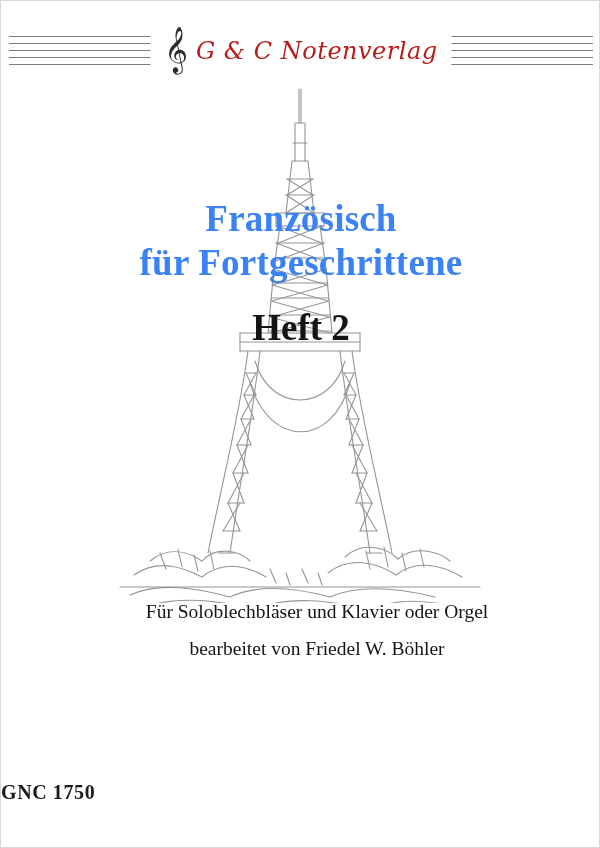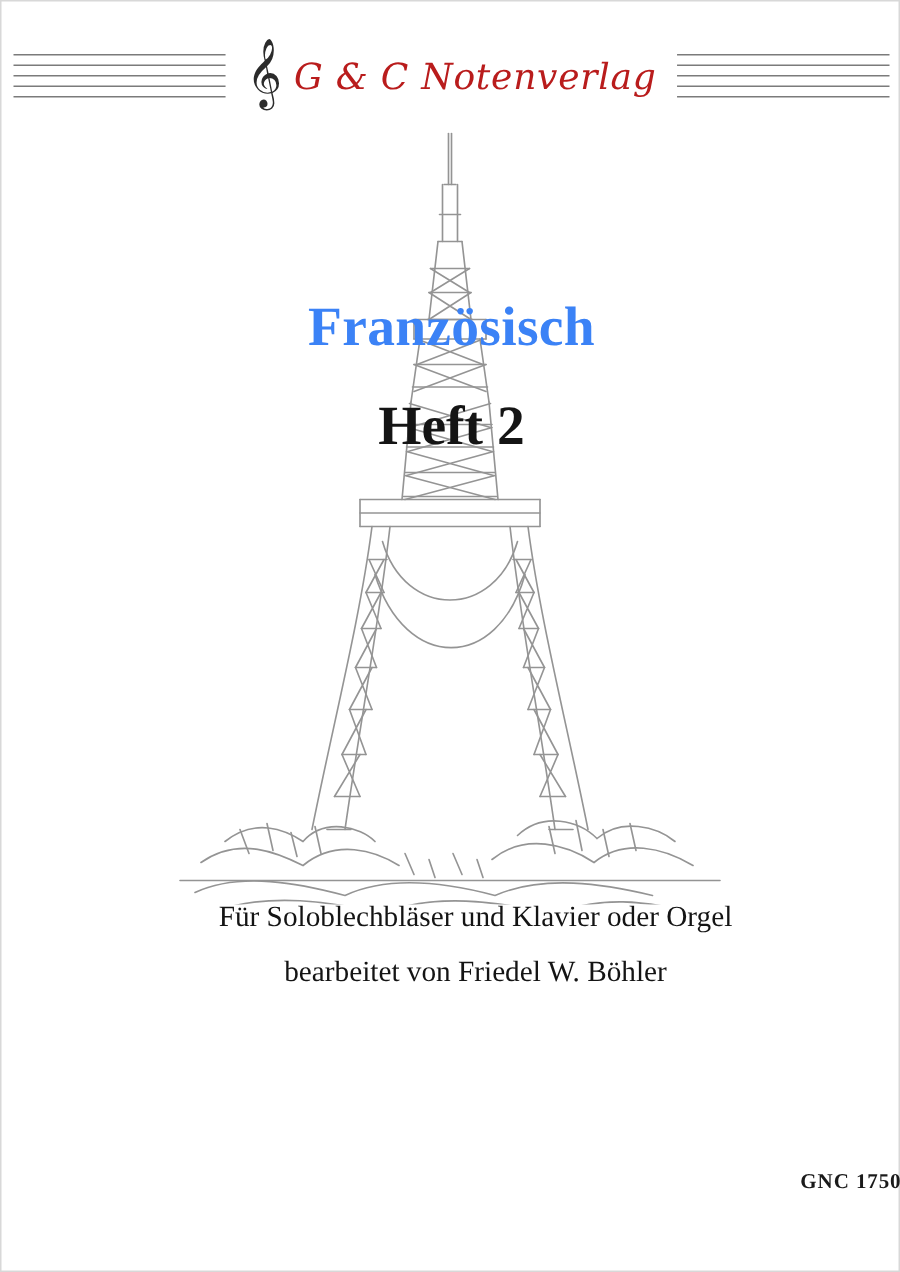--- a/index.html
+++ b/index.html
@@ -135,23 +135,23 @@
     font-size: 19.5px;
     color: #141414;
     margin-top: 15px;
   }
 
   .catalog {
     position: absolute;
     left: 0;
     top: 780px;
     width: 600px;
-    text-align: right;
-    font-family: "Liberation Serif", serif;
-    font-size: 14px;
+    text-align: left;
+    font-family: "Liberation Serif", serif;
+    font-size: 20px;
     font-weight: bold;
     letter-spacing: 0.6px;
     color: #1a1a1a;
   }
 </style>
 </head>
 <body>
 
 <div class="page">
 
@@ -249,20 +249,21 @@
       <path d="M40 512 C70 498 110 506 140 514 C170 500 210 506 240 514 C272 500 312 506 345 514"></path>
       <path d="M55 524 C90 512 130 518 165 526 C200 512 240 518 280 526 C312 514 340 518 366 524"></path>
       <path d="M70 470 L76 486 M88 466 L92 484 M104 472 L108 488 M120 468 L124 486"></path>
       <path d="M276 468 L280 486 M294 464 L298 484 M312 470 L316 488 M330 466 L334 484"></path>
       <path d="M180 486 L186 500 M196 490 L200 502 M212 486 L218 500 M228 490 L232 502"></path>
     </g>
   </svg>
 
   <div class="title-block">
     <div class="title-line1">Französisch</div>
+    <div class="title-line2">für Fortgeschrittene</div>
     <div class="title-heft">Heft 2</div>
   </div>
 
   <div class="subtitle-block">
     <div class="instrumentation">Für Soloblechbläser und Klavier oder Orgel</div>
     <div class="arranger">bearbeitet von Friedel W. Böhler</div>
   </div>
 
   <div class="catalog">GNC 1750</div>
 

